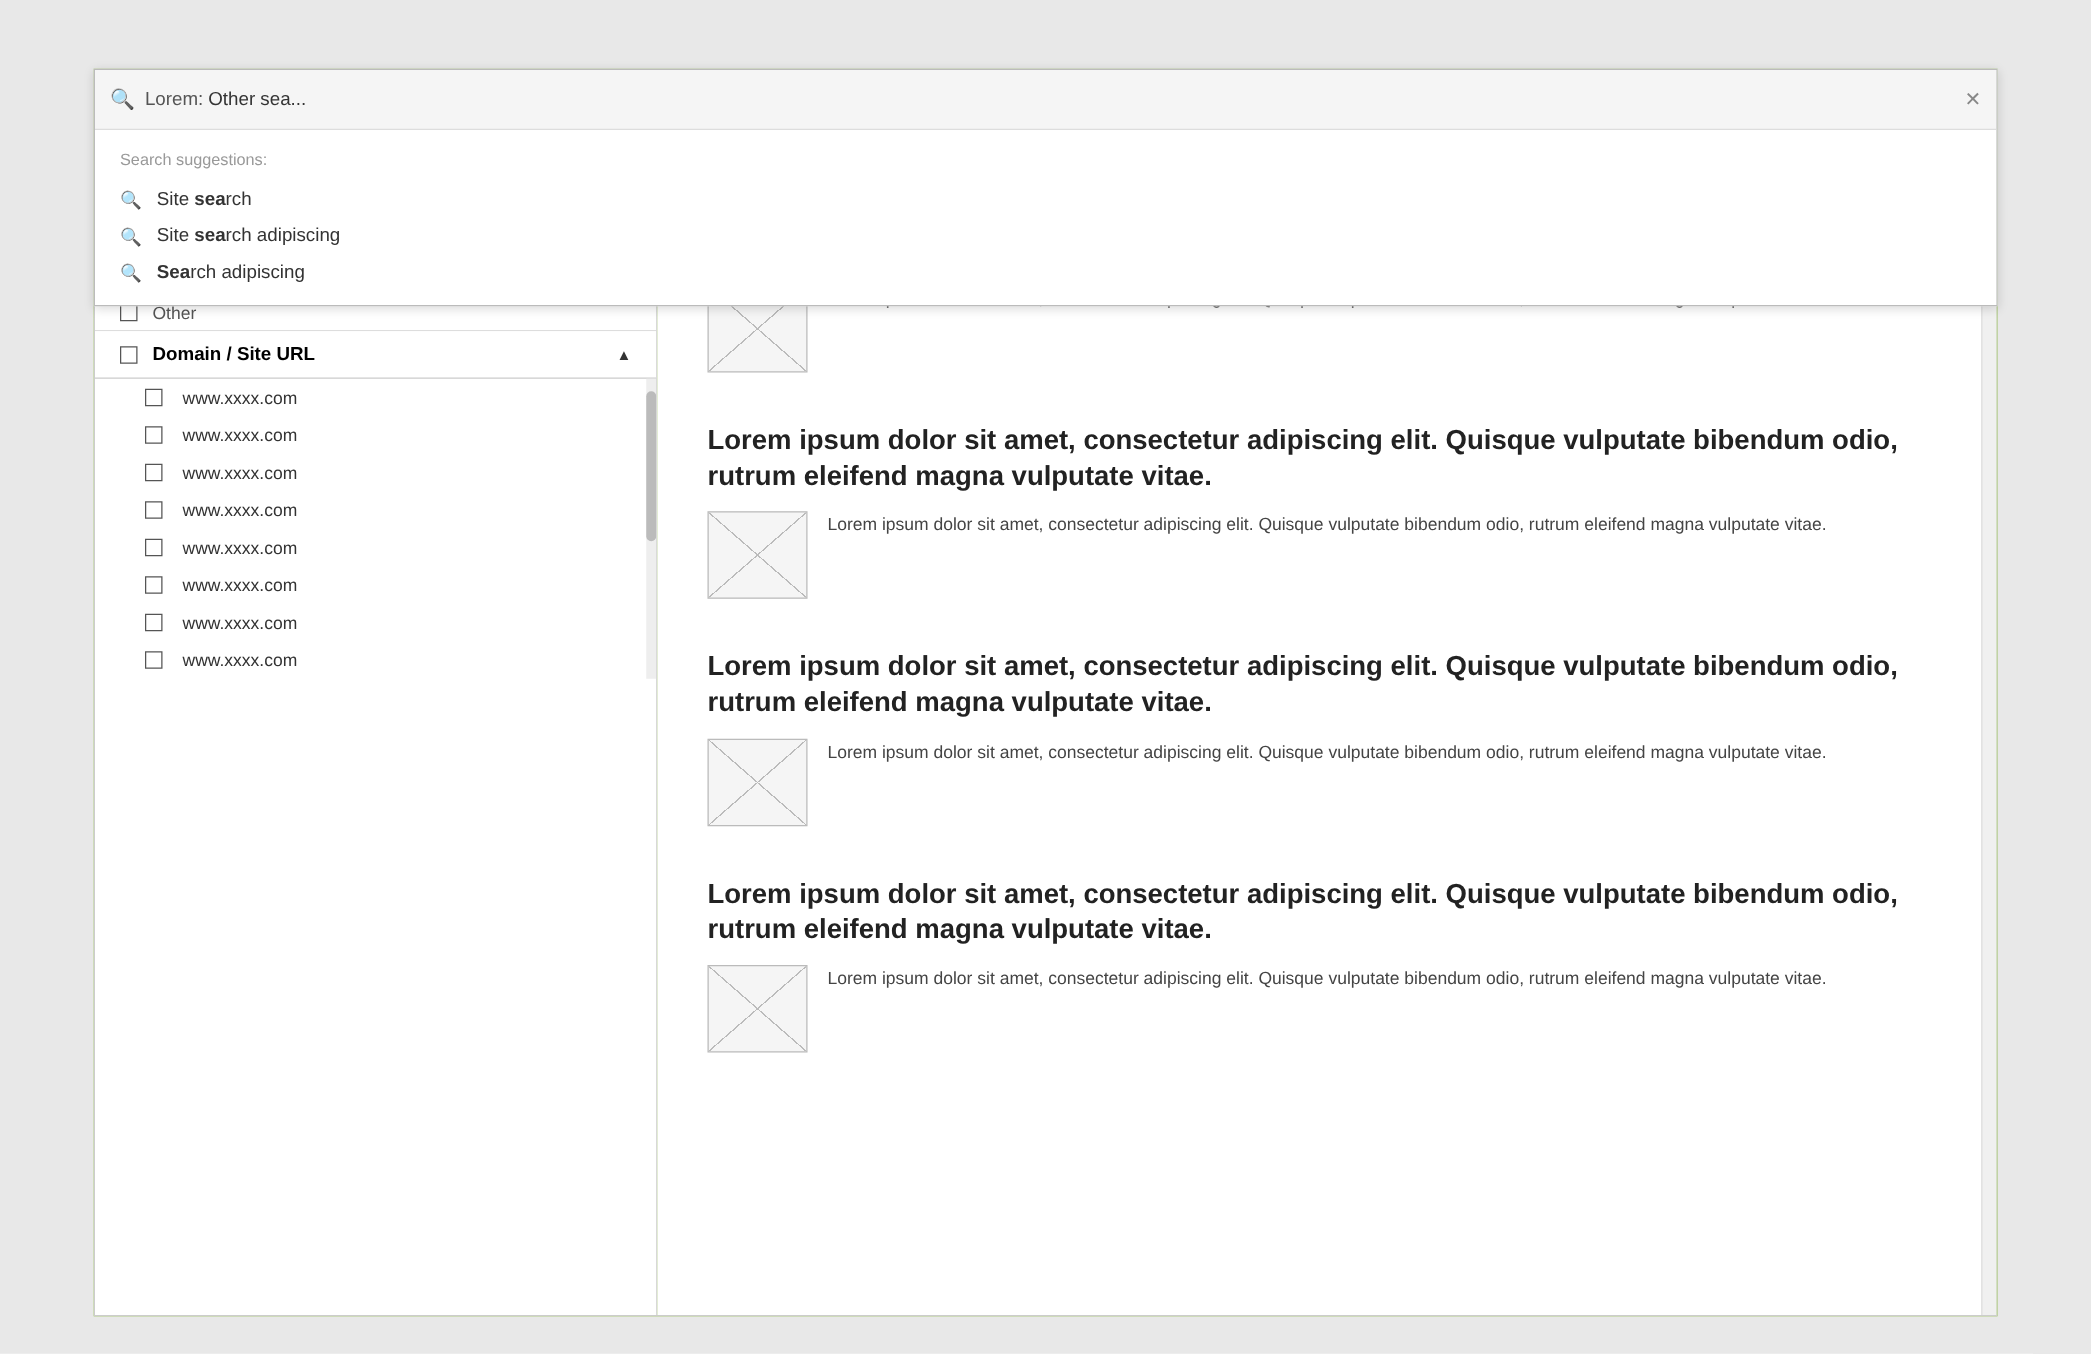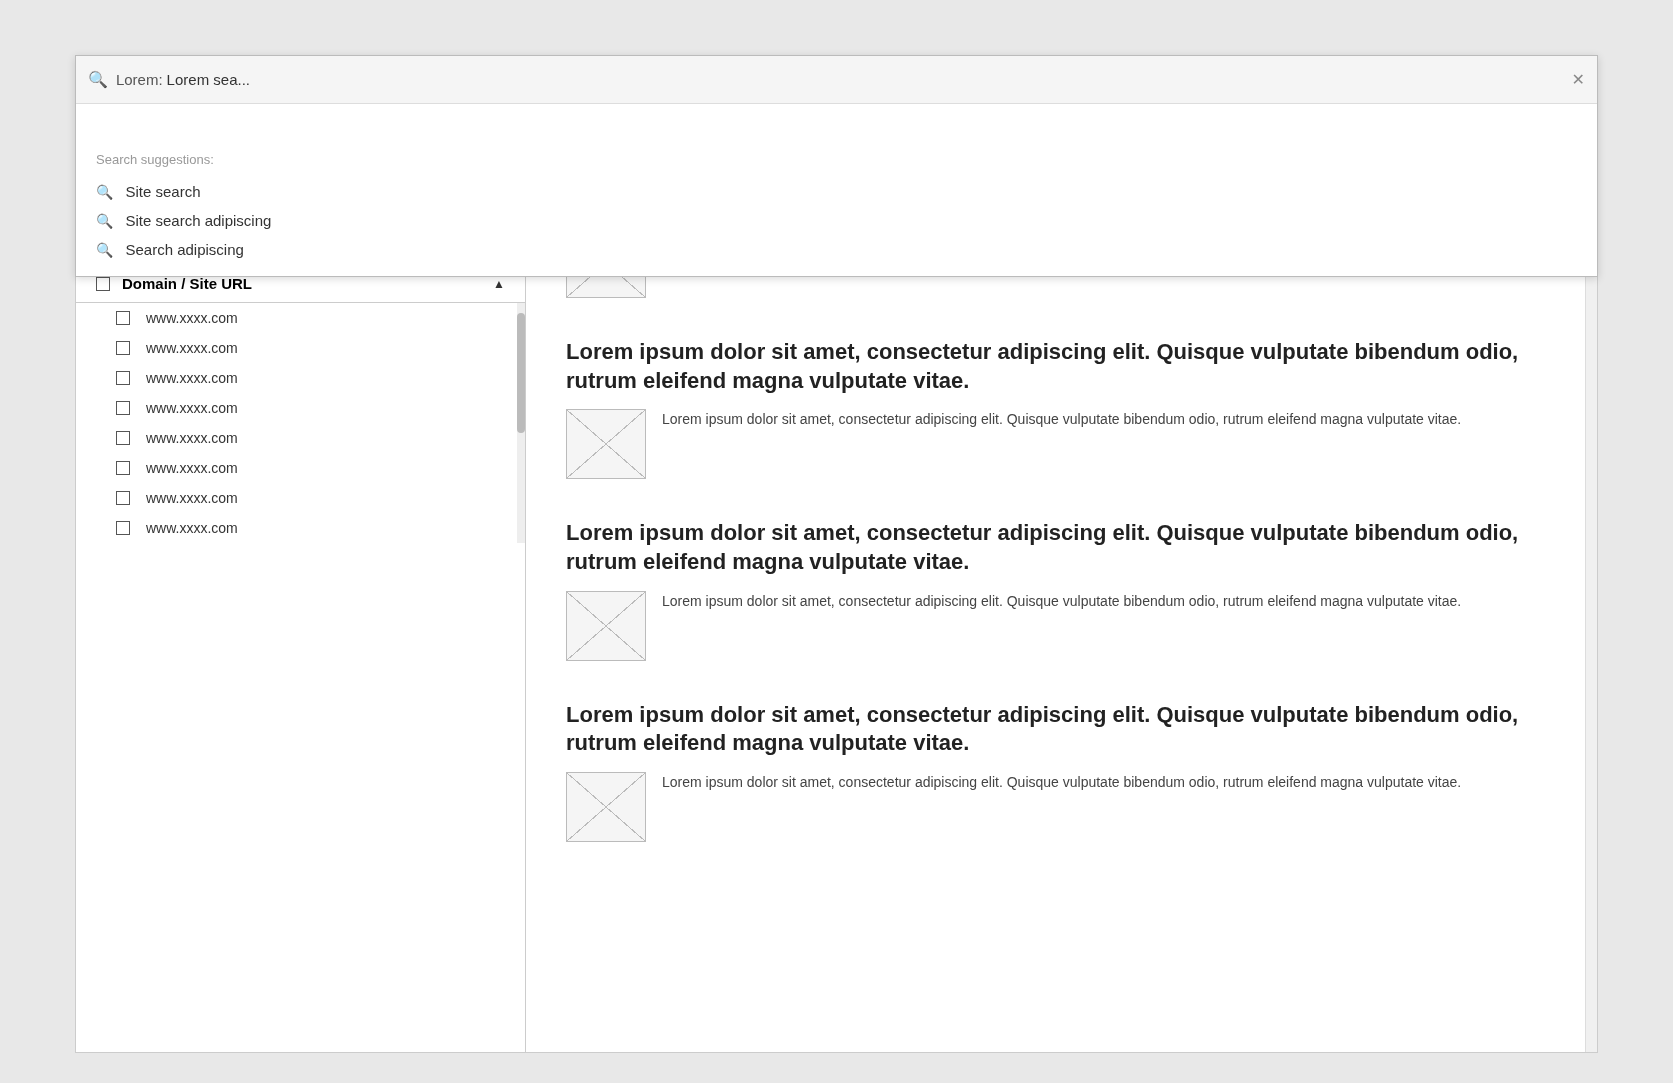--- a/index.html
+++ b/index.html
@@ -72,41 +72,40 @@
 
     .search-dropdown {
       background: #fff;
       padding: 12px 0;
     }
 
     .suggestions-label {
       color: #999;
       font-size: 13px;
       padding: 4px 8px 10px 20px;
-      margin-top: 32px;
     }
 
     .suggestion-item {
       display: flex;
       align-items: center;
       padding: 6px 20px;
       cursor: pointer;
       font-size: 15px;
       color: #333;
     }
 
     .suggestion-search-icon {
       color: #555;
       font-size: 14px;
       margin-right: 12px;
       flex-shrink: 0;
     }
 
     .suggestion-text .highlight {
-      font-weight: normal;
+      font-weight: bold;
     }
 
     
     .sidebar {
       width: 450px;
       flex-shrink: 0;
       border-right: 1px solid #ccc;
       padding-top: 180px;
       background: #fff;
       overflow: hidden;
@@ -287,21 +286,21 @@
       left: 1px;
     }
   </style>
 </head>
 <body>
 
 <div class="search-overlay">
   <div class="search-bar">
     <span class="search-icon-main">🔍</span>
     <span class="search-label">Lorem:</span>
-    <span class="search-value">Lorem sea...</span>
+    <span class="search-value">Other sea...</span>
     <span class="search-close">✕</span>
   </div>
   <div class="search-dropdown">
     <div class="suggestions-label">Search suggestions:</div>
 
     <div class="suggestion-item">
       <span class="suggestion-search-icon">🔍</span>
       <span class="suggestion-text">
         <span>Site </span><span class="highlight">sea</span><span>rch</span>
       </span>

